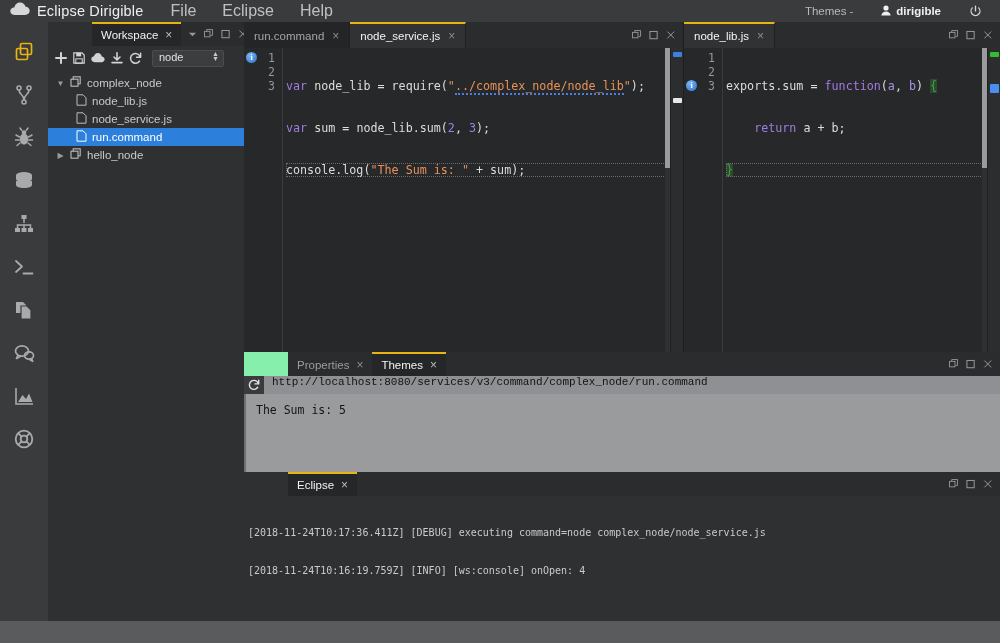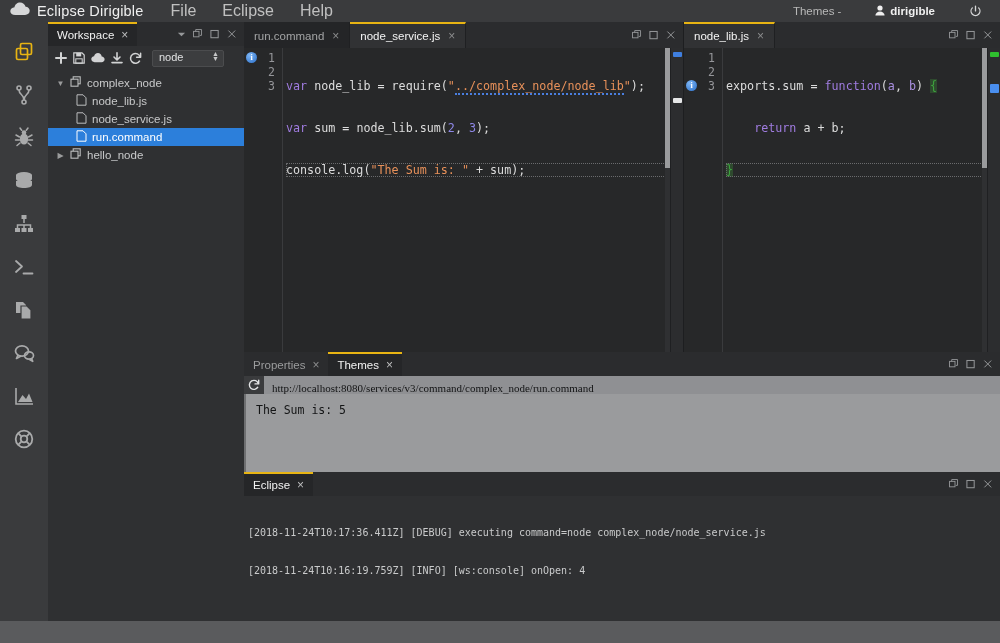--- a/index.html
+++ b/index.html
@@ -18,21 +18,21 @@
     display: flex; align-items: center;
     color: #d8d8d8;
   }
   #brand { display: flex; align-items: center; gap: 7px; padding: 0 14px 0 10px; }
   #brand .cloud { display: block; }
   #brand .title { font-size: 14.5px; color: #efefef; letter-spacing: .2px; }
   .menu-item {
     font-size: 16px; color: #c0c0c0; padding: 9px 13px; line-height: 22px;
     cursor: default;
   }
-  #topbar-right { margin-left: auto; display: flex; align-items: center; padding-right: 10px; gap: 18px; }
+  #topbar-right { margin-left: auto; display: flex; align-items: center; padding-right: 10px; gap: 12px; }
   #themes { font-size: 11.5px; color: #b8b8b8; padding: 0 8px; }
   #themes .caret { color: #b8b8b8; margin-left: 3px; }
   #user { font-size: 11.5px; color: #f0f0f0; padding: 0 8px; display: flex; align-items: center; gap: 5px; font-weight: bold;}
   #power { padding: 0 8px; display: flex; align-items: center; }
 
   
   #rail {
     position: absolute; left: 0; top: 22px; width: 48px; height: 621px;
     background: #3a3b3d;
     display: flex; flex-direction: column; align-items: center;
@@ -44,21 +44,21 @@
   }
   .rail-btn.active { color: #e8b413; }
 
   
   #explorer {
     position: absolute; left: 48px; top: 22px; width: 196px; height: 599px;
     background: #2f3032;
   }
   .panel-tabbar {
     height: 24px; background: #2b2c2e;
-    display: flex; align-items: stretch; position: relative;
+    display: flex; align-items: stretch; position: relative; margin-left: 44px;
   }
   .ptab {
     display: flex; align-items: center; gap: 7px;
     padding: 0 9px; font-size: 11.5px; color: #9b9c9d;
     background: #2b2c2e; border-top: 2px solid transparent; cursor: pointer;
   }
   .ptab.active {
     color: #f2f2f2; background: #252628; border-top: 2px solid #e8b413;
   }
   .ptab .x { font-size: 12px; color: #8b8c8d; line-height: 1; }
@@ -140,25 +140,25 @@
   }
   .ruler .mark { position: absolute; left: 2px; width: 9px; height: 5px; border-radius: 1px; }
   .vscroll {
     position: absolute; right: 13px; top: 0; bottom: 0; width: 5px; background: #2f3032;
   }
   .vscroll .thumb { position: absolute; left: 0; width: 5px; background: #9a9b9d; top: 0; height: 120px; }
 
   
   #previewpanel {
     position: absolute; left: 244px; top: 352px; width: 756px; height: 120px;
-    background: #22c55e;
+    background: #86efac;
   }
   #urlbar {
-    height: 18px; background: #8f9093; display: flex; align-items: flex-end; gap: 0;
-    font-family: Liberation Serif, serif; font-size: 11px; color: #101112;
+    height: 18px; background: #8f9093; display: flex; align-items: flex-start; gap: 0;
+    font-family: Liberation Mono, monospace; font-size: 11px; color: #101112;
   }
   #urlbar .reload {
     width: 20px; height: 18px; display: flex; align-items: center; justify-content: center;
     background: #3a3b3d; color: #e3e4e5; cursor: pointer;
   }
   #urlbar .url { padding-left: 8px; color: #121314; }
   #previewbody {
     height: 78px; background: #9a9b9d; border-left: 2px solid #6e6f71;
     font-family: "DejaVu Sans Mono", monospace; font-size: 11.5px; color: #141516;
     padding: 9px 0 0 10px;

